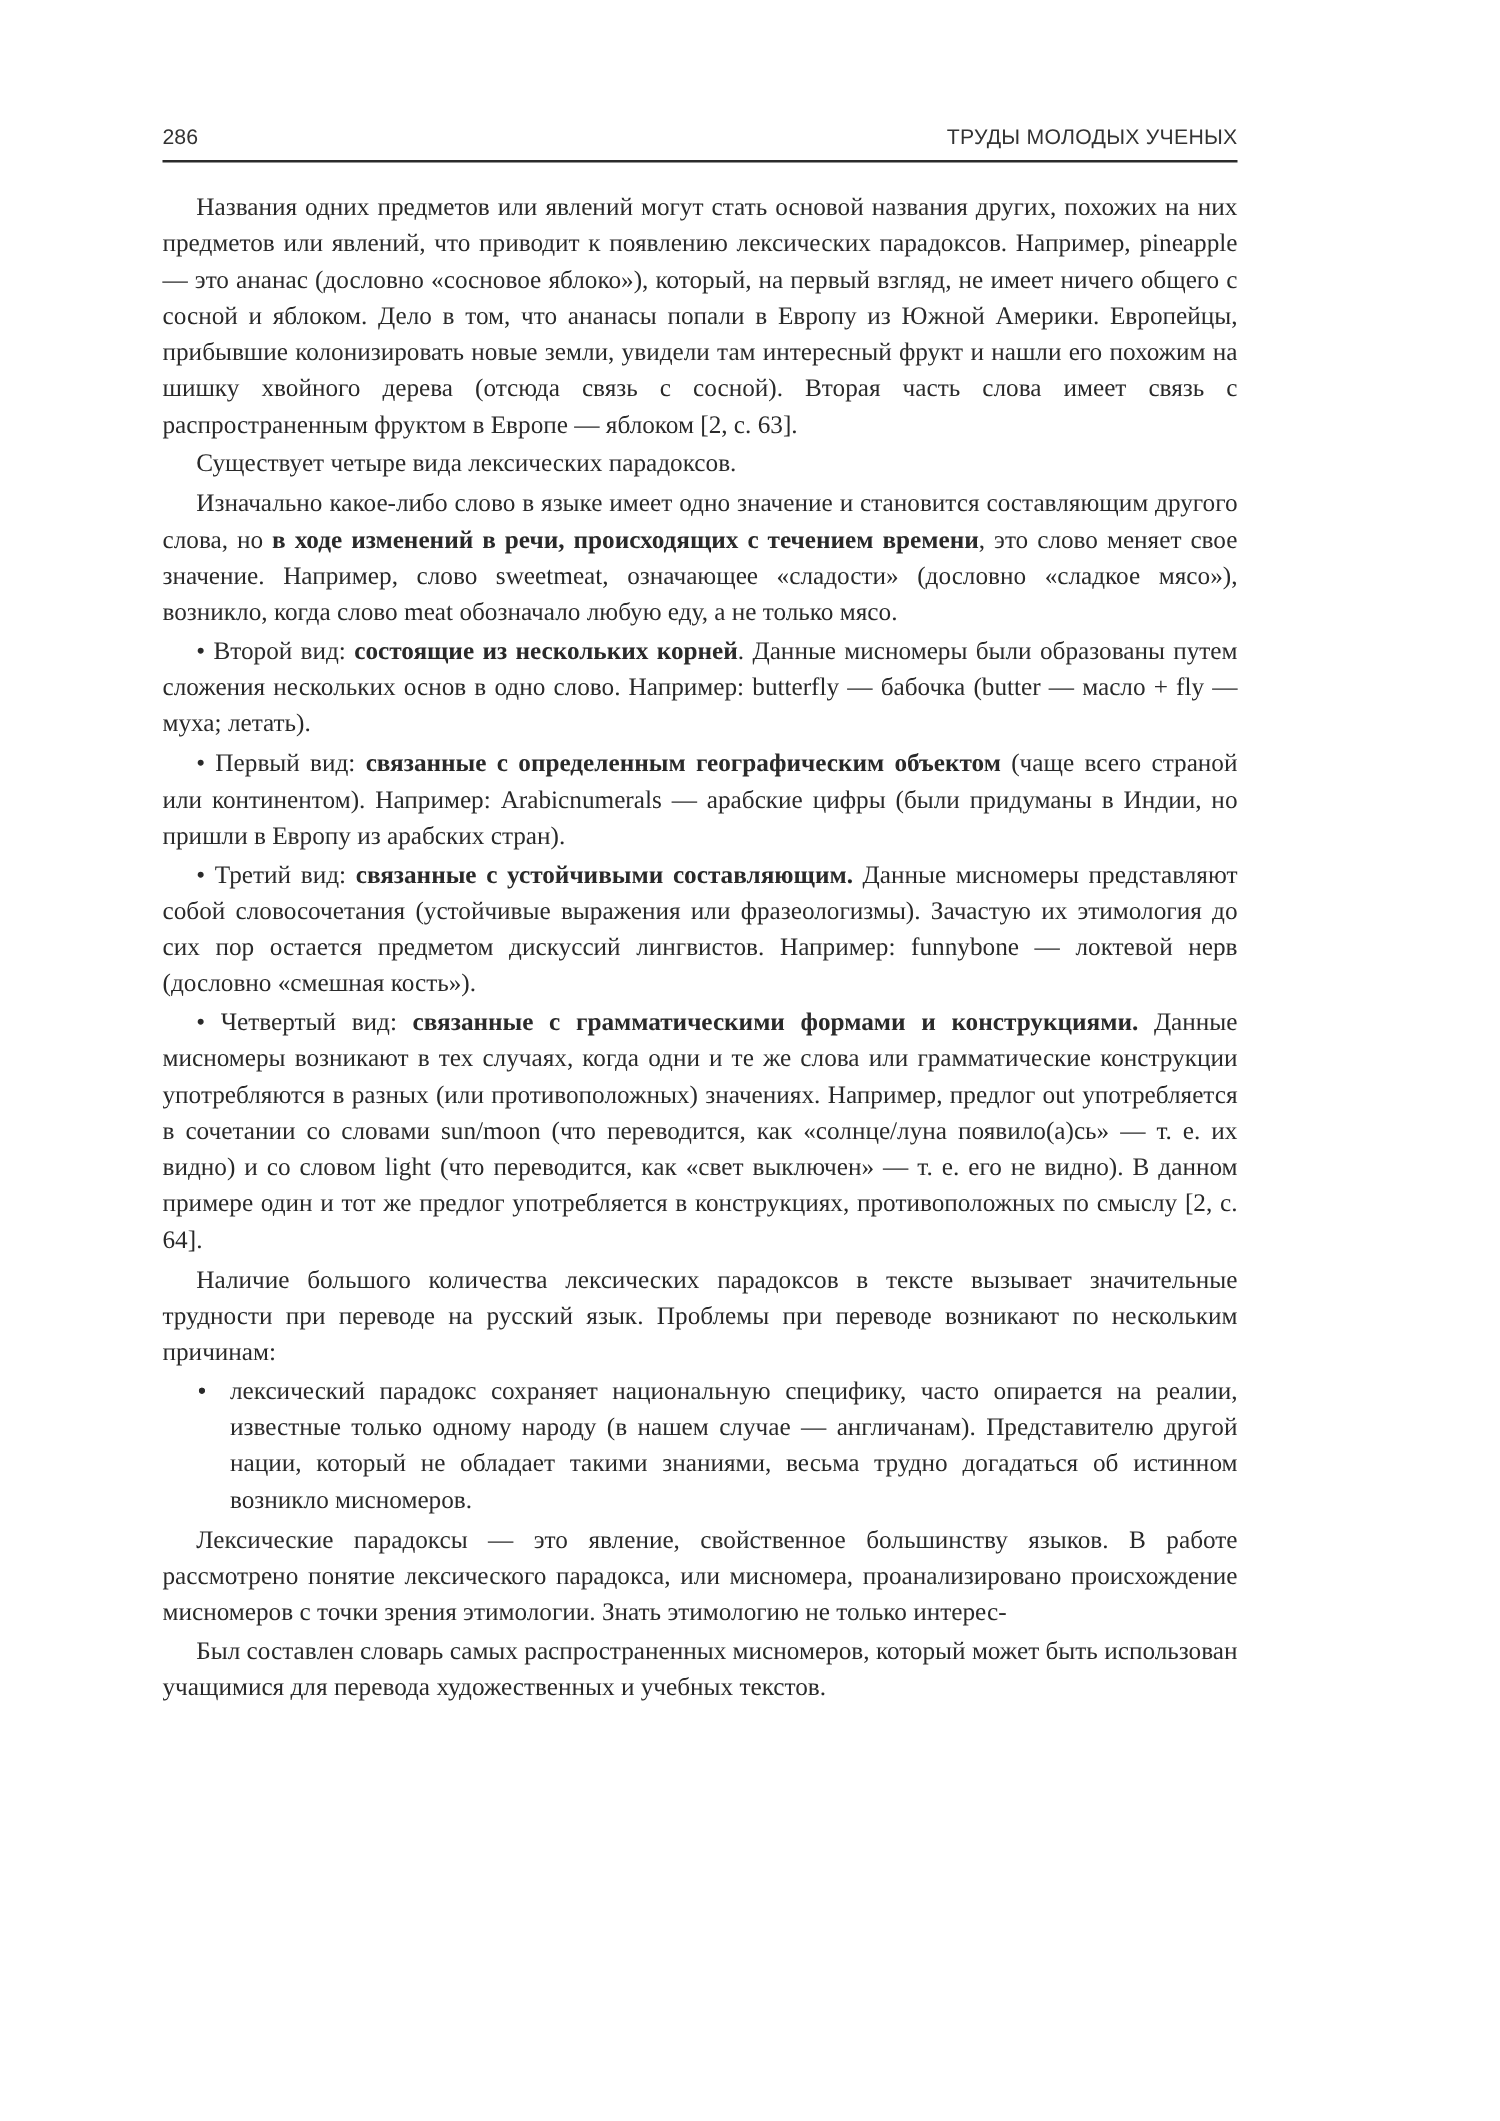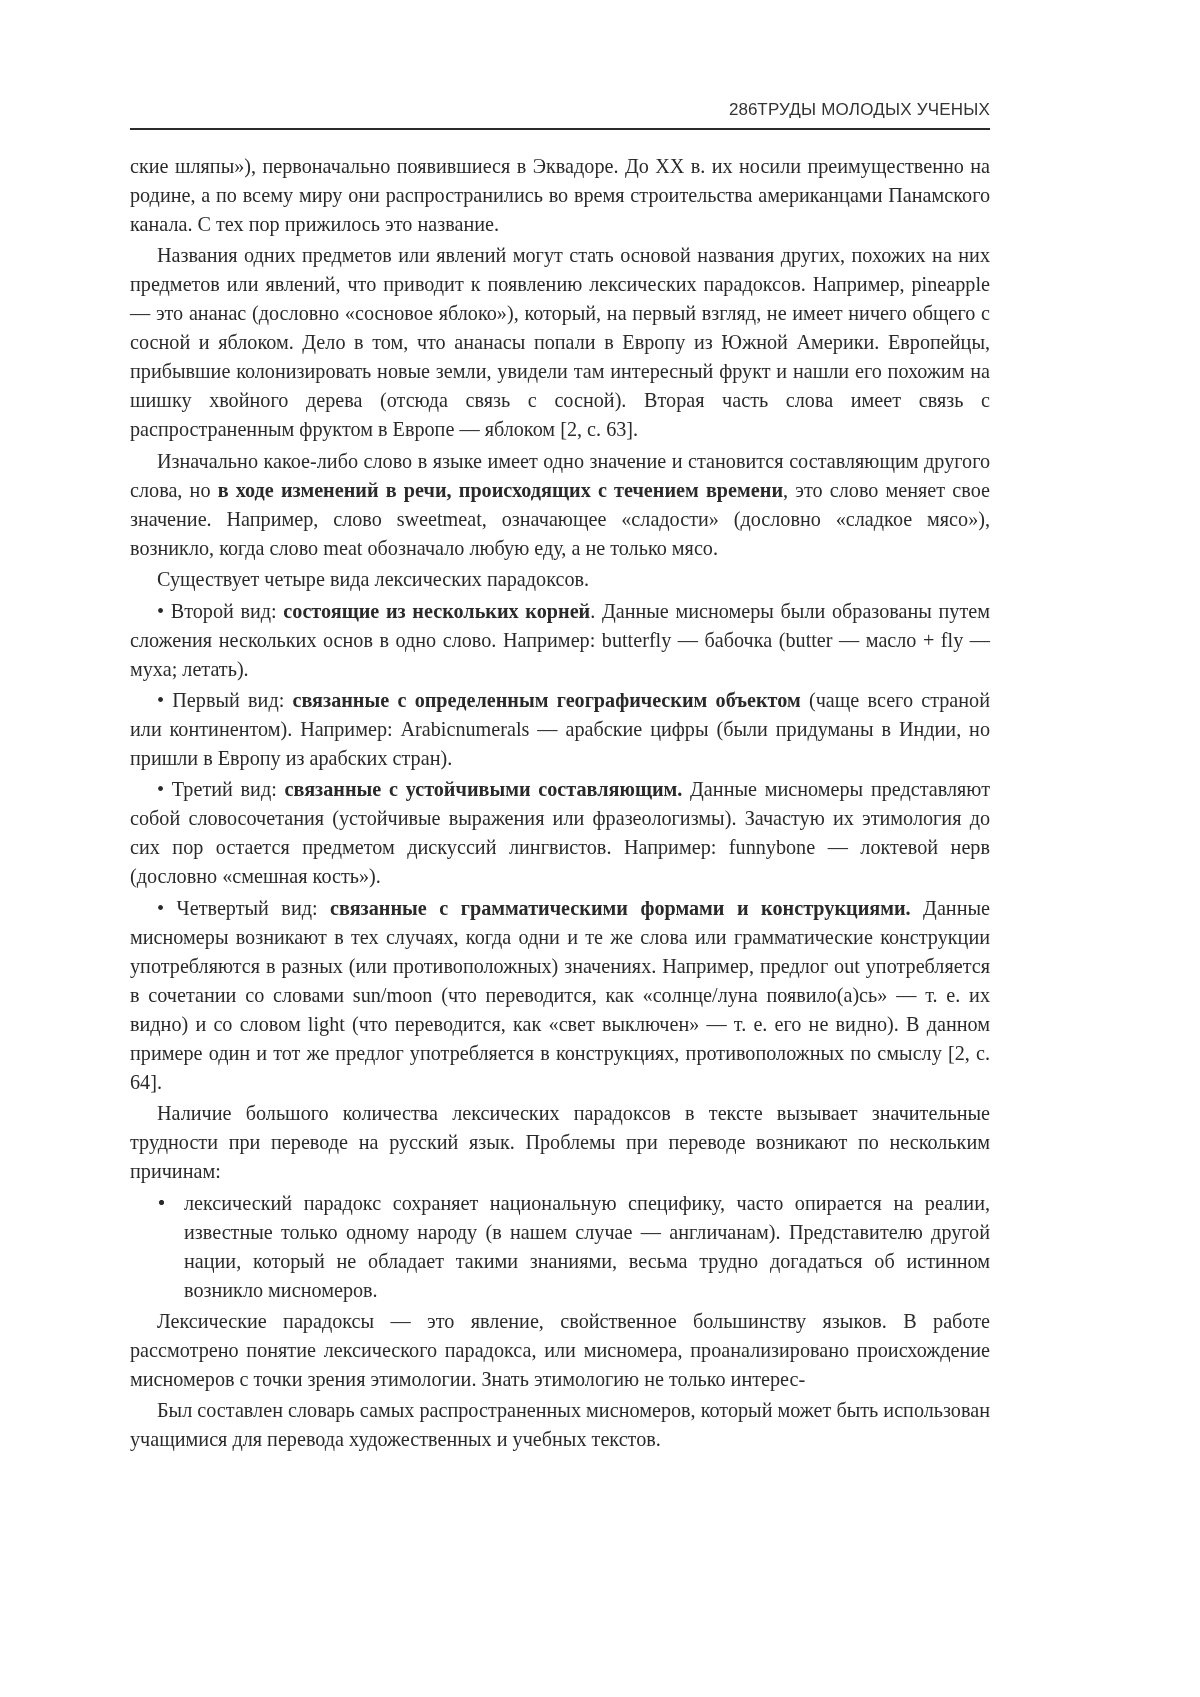--- a/index.html
+++ b/index.html
@@ -1,18 +1,18 @@
 <!DOCTYPE html>
 <html><head>
 <meta charset="utf-8">
 <style>
   html, body { margin: 0; padding: 0; background: #ffffff; }
   body { width: 1200px; height: 1697px; position: relative; overflow: hidden; }
   .page { position: absolute; left: 130px; top: 100px; width: 860px; color: #2a2a2a; }
-  .header { display: flex; justify-content: flex-end; align-items: flex-end;
+  .header { display: flex; justify-content: space-between; align-items: flex-end;
     font-family: "Liberation Sans", sans-serif; font-size: 17px; color: #333; padding-bottom: 8px;
     border-bottom: 2.5px solid #2b2b2b; }
   .header .title { letter-spacing: 0.2px; }
   .body { margin-top: 22px; font-family: "Liberation Serif", serif; font-size: 20.2px; line-height: 29px;
     text-align: justify; }
   .body p { margin: 0 0 2.4px 0; text-indent: 27px; }
   .body p.cont { text-indent: 0; }
   .body b { font-weight: bold; }
   .list { margin: 0; padding: 0; list-style: none; }
   .list li { position: relative; padding-left: 54px; margin-bottom: 2.4px; }
@@ -22,24 +22,23 @@
 <body>
 
 <div class="page">
   <div class="header">
     <span class="pnum">286</span>
     <span class="title">ТРУДЫ МОЛОДЫХ УЧЕНЫХ</span>
   </div>
 
   <div class="body">
     <div id="paras">
-        <p class="cont"><span>ские шляпы»), первоначально появившиеся в Эквадоре. До XX в. их носили преимущественно на родине, а по всему миру они распространились во время строительства американцами Панамского канала. С тех пор прижилось это название.</span></p>
         <p><span>Названия одних предметов или явлений могут стать основой названия других, похожих на них предметов или явлений, что приводит к появлению лексических парадоксов. Например, pineapple — это ананас (дословно «сосновое яблоко»), который, на первый взгляд, не имеет ничего общего с сосной и яблоком. Дело в том, что ананасы попали в Европу из Южной Америки. Европейцы, прибывшие колонизировать новые земли, увидели там интересный фрукт и нашли его похожим на шишку хвойного дерева (отсюда связь с сосной). Вторая часть слова имеет связь с распространенным фруктом в Европе — яблоком [2, с. 63].</span></p>
+        <p><span>Существует четыре вида лексических парадоксов.</span></p>
         <p><span>Изначально какое-либо слово в языке имеет одно значение и становится составляющим другого слова, но </span><b>в ходе изменений в речи, происходящих с течением времени</b><span>, это слово меняет свое значение. Например, слово sweetmeat, означающее «сладости» (дословно «сладкое мясо»), возникло, когда слово meat обозначало любую еду, а не только мясо.</span></p>
-        <p><span>Существует четыре вида лексических парадоксов.</span></p>
         <p><span>• Второй вид: </span><b>состоящие из нескольких корней</b><span>. Данные мисномеры были образованы путем сложения нескольких основ в одно слово. Например: butterfly — бабочка (butter — масло + fly — муха; летать).</span></p>
         <p><span>• Первый вид: </span><b>связанные с определенным географическим объектом</b><span> (чаще всего страной или континентом). Например: Arabicnumerals — арабские цифры (были придуманы в Индии, но пришли в Европу из арабских стран).</span></p>
         <p><span>• Третий вид: </span><b>связанные с устойчивыми составляющим.</b><span> Данные мисномеры представляют собой словосочетания (устойчивые выражения или фразеологизмы). Зачастую их этимология до сих пор остается предметом дискуссий лингвистов. Например: funnybone — локтевой нерв (дословно «смешная кость»).</span></p>
         <p><span>• Четвертый вид: </span><b>связанные с грамматическими формами и конструкциями.</b><span> Данные мисномеры возникают в тех случаях, когда одни и те же слова или грамматические конструкции употребляются в разных (или противоположных) значениях. Например, предлог out употребляется в сочетании со словами sun/moon (что переводится, как «солнце/луна появило(а)сь» — т. е. их видно) и со словом light (что переводится, как «свет выключен» — т. е. его не видно). В данном примере один и тот же предлог употребляется в конструкциях, противоположных по смыслу [2, с. 64].</span></p>
         <p><span>Наличие большого количества лексических парадоксов в тексте вызывает значительные трудности при переводе на русский язык. Проблемы при переводе возникают по нескольким причинам:</span></p>
       </div>
 
     <ul class="list">
       <li>
         <span class="bullet">•</span>

